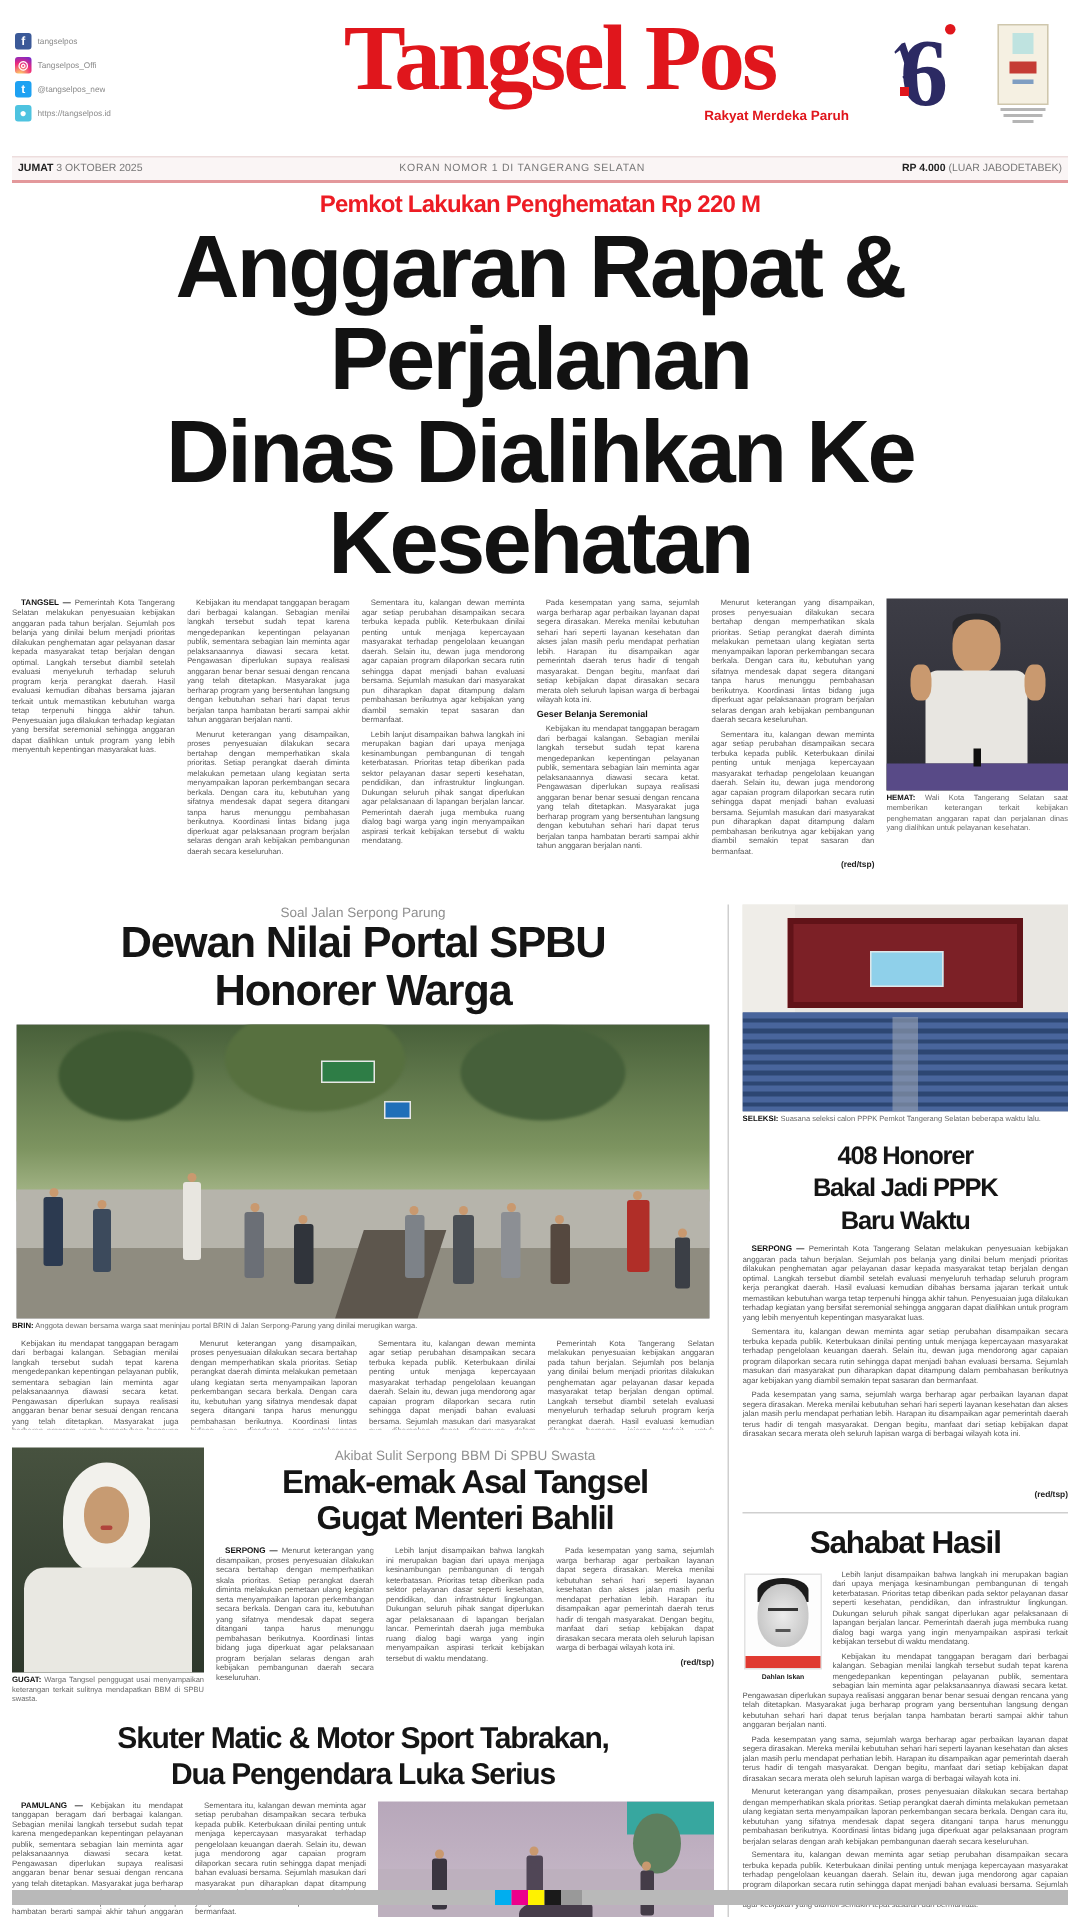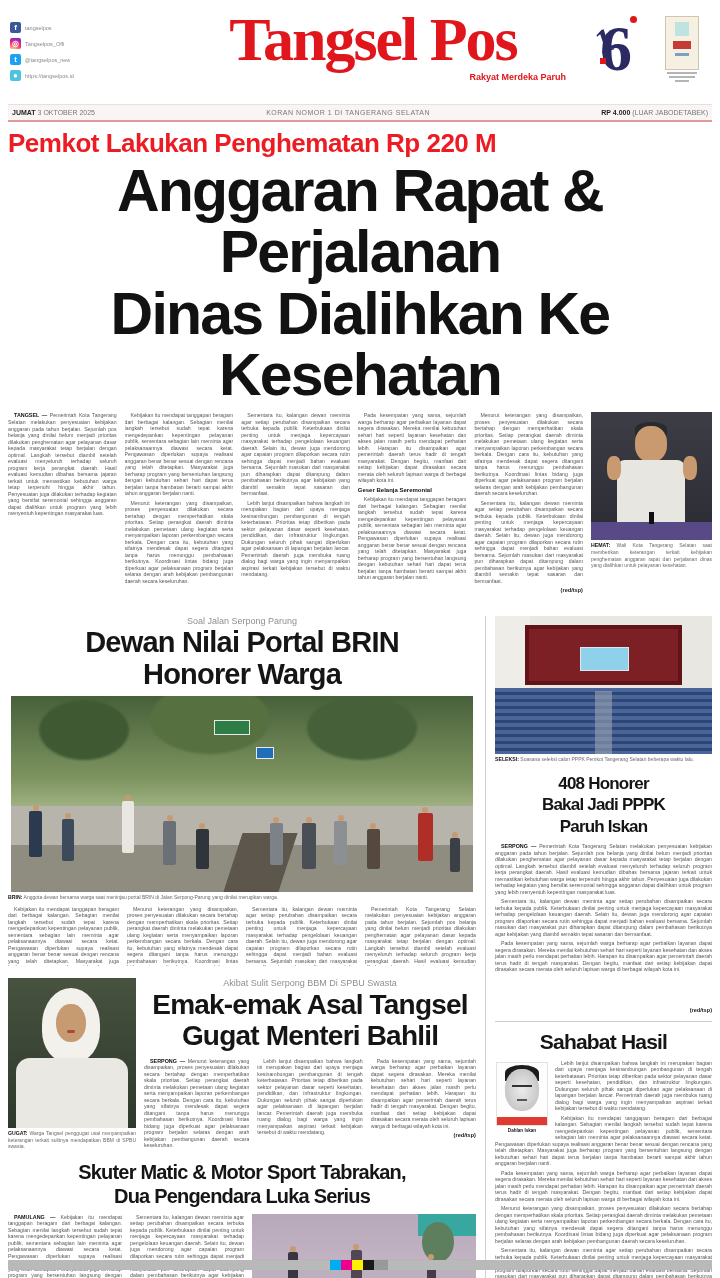--- a/index.html
+++ b/index.html
@@ -35,28 +35,28 @@
   .mb-lines .l1{width:30px;} .mb-lines .l2{width:26px;} .mb-lines .l3{width:14px;}
 
   
   .dateline{display:flex;justify-content:space-between;align-items:center;height:15px;
             background:#faf5f5;border-top:1px solid #eddddd;border-bottom:2px solid #e3989b;
             font-size:7px;color:#777;padding:0 4px;}
   .dateline b{color:#222;}
   .dateline .edition{letter-spacing:.5px;}
 
   
-  .kicker-red{margin-top:6px;text-align:left;font-size:26px;font-weight:800;
+  .kicker-red{margin-top:6px;text-align:center;font-size:16px;font-weight:800;
               color:#ed1c24;letter-spacing:-.5px;}
   .h-main{margin:2px 0 6px 0;text-align:center;font-size:59px;font-weight:800;
           line-height:1.04;color:#121212;letter-spacing:-1.8px;}
   .kicker-gray{text-align:center;font-size:9px;color:#8f8f8f;margin-bottom:1px;}
   .h2a{margin:0 0 6px 0;text-align:center;font-weight:800;color:#151515;letter-spacing:-.8px;}
   .h-brin{font-size:29px;line-height:1.08;}
-  .h-bahlil{font-size:28px;line-height:1.12;}
+  .h-bahlil{font-size:22px;line-height:1.12;}
   .h-crash{font-size:20px;line-height:1.2;margin-top:4px;}
   .h-pppk{font-size:17px;line-height:1.25;}
   .h-col{font-size:21px;margin:2px 0 6px 0;}
 
   
   .g{font-size:5.2px;line-height:1.25;color:#585858;text-align:justify;overflow:hidden;word-break:break-word;}
   .g p{margin:0 0 3px 0;text-indent:6px;}
   .g b.lead{color:#111;font-size:5.4px;}
   .g .sub{font-weight:bold;color:#111;font-size:6px;text-indent:0;margin:3px 0 2px 0;}
   .end{text-align:right;font-size:5.6px;font-weight:bold;color:#222;margin-top:2px;}
@@ -242,21 +242,21 @@
           </figcaption>
         </figure>
       </div>
     </section>
 
     <div class="mid">
       <div class="mid-left">
 
         <section>
           <div class="kicker-gray">Soal Jalan Serpong Parung</div>
-          <h3 class="h2a h-brin"><span>Dewan Nilai Portal BRIN</span><br><span>Honorer Warga</span></h3>
+          <h3 class="h2a h-brin"><span>Dewan Nilai Portal SPBU</span><br><span>Honorer Warga</span></h3>
           <div class="ph ph-brin" style="margin:0 3px;">
             <div class="canopy"></div>
             <div class="leaf" style="left:6%;top:2%;width:90px;height:60px;background:#3f5a33;"></div>
             <div class="leaf" style="left:30%;top:-6%;width:120px;height:70px;background:#57703f;"></div>
             <div class="leaf" style="left:64%;top:0;width:110px;height:64px;background:#46603a;"></div>
             <div class="road"></div>
               <div class="fg"></div>
               <div class="ditch"></div>
             <div class="sign-g" style="left:44%;top:12%;width:34px;height:13px;"></div>
             <div class="sign-b" style="left:53%;top:26%;width:16px;height:10px;"></div>
@@ -366,21 +366,21 @@
             <div class="wallL"></div>
               <div class="stage"></div>
               <div class="screen"></div>
             <div class="chairs"></div>
               <div class="aisle"></div>
           </div>
           <div class="cap cap1">
             <b>SELEKSI:</b>
             <span>Suasana seleksi calon PPPK Pemkot Tangerang Selatan beberapa waktu lalu.</span>
           </div>
-          <h3 class="h2a h-pppk" style="margin-top:10px;"><span>408 Honorer</span><br><span>Bakal Jadi PPPK</span><br><span>Paruh Iskan</span></h3>
+          <h3 class="h2a h-pppk" style="margin-top:10px;"><span>408 Honorer</span><br><span>Bakal Jadi PPPK</span><br><span>Baru Waktu</span></h3>
           <div class="g" style="height:162px;">
             <p><b class="lead">SERPONG —</b>
                <span>Pemerintah Kota Tangerang Selatan melakukan penyesuaian kebijakan anggaran pada tahun berjalan. Sejumlah pos belanja yang dinilai belum menjadi prioritas dilakukan penghematan agar pelayanan dasar kepada masyarakat tetap berjalan dengan optimal. Langkah tersebut diambil setelah evaluasi menyeluruh terhadap seluruh program kerja perangkat daerah. Hasil evaluasi kemudian dibahas bersama jajaran terkait untuk memastikan kebutuhan warga tetap terpenuhi hingga akhir tahun. Penyesuaian juga dilakukan terhadap kegiatan yang bersifat seremonial sehingga anggaran dapat dialihkan untuk program yang lebih menyentuh kepentingan masyarakat luas.</span></p>
             <p>Sementara itu, kalangan dewan meminta agar setiap perubahan disampaikan secara terbuka kepada publik. Keterbukaan dinilai penting untuk menjaga kepercayaan masyarakat terhadap pengelolaan keuangan daerah. Selain itu, dewan juga mendorong agar capaian program dilaporkan secara rutin sehingga dapat menjadi bahan evaluasi bersama. Sejumlah masukan dari masyarakat pun diharapkan dapat ditampung dalam pembahasan berikutnya agar kebijakan yang diambil semakin tepat sasaran dan bermanfaat.</p>
             <p>Pada kesempatan yang sama, sejumlah warga berharap agar perbaikan layanan dapat segera dirasakan. Mereka menilai kebutuhan sehari hari seperti layanan kesehatan dan akses jalan masih perlu mendapat perhatian lebih. Harapan itu disampaikan agar pemerintah daerah terus hadir di tengah masyarakat. Dengan begitu, manfaat dari setiap kebijakan dapat dirasakan secara merata oleh seluruh lapisan warga di berbagai wilayah kota ini.</p>
           </div>
           <div class="end">(red/tsp)</div>
         </section>
 
         <div class="divider-h"></div>

